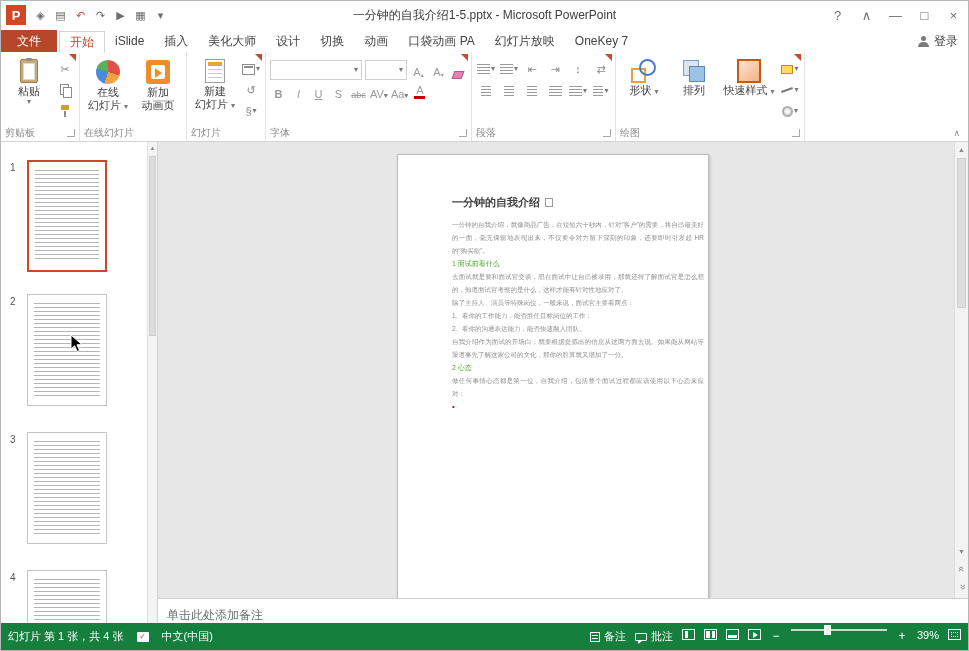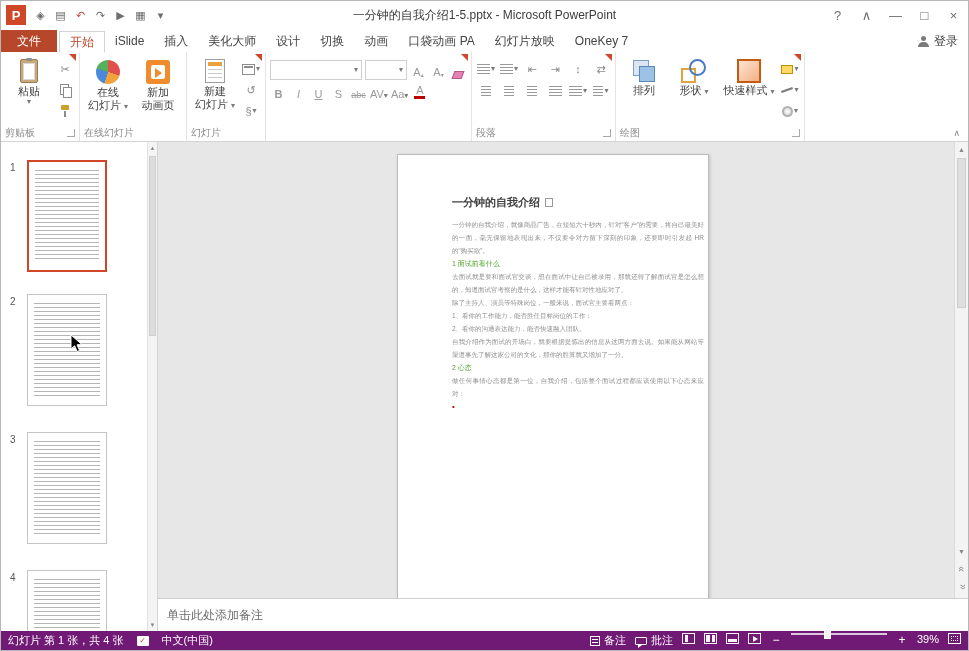--- a/index.html
+++ b/index.html
@@ -126,21 +126,21 @@
   .varrow{position:absolute;left:0;right:0;height:14px;display:flex;align-items:center;justify-content:center;font-size:7px;color:#8a8a8a}
   .vthumb{position:absolute;left:2px;right:2px;top:16px;height:150px;background:#dedede;border:1px solid #cfcfcf}
   .vchev{position:absolute;left:0;right:0;height:14px;display:flex;align-items:center;justify-content:center;font-size:10px;color:#8a8a8a}
   .rot-up{transform:rotate(90deg)}
   .rot-dn{transform:rotate(-90deg)}
 
   
   .notesbar{position:absolute;left:157px;top:597px;right:0;height:35px;background:#fff;border-top:1px solid #d0d0d0;padding:8px 0 0 9px;font-size:12px;color:#6b6b6b}
 
   
-  .status{position:absolute;left:0;bottom:0;right:0;height:19px;background:#701a75;color:#fff;display:flex;align-items:center;font-size:11px;padding:0 7px}
+  .status{position:absolute;left:0;bottom:0;right:0;height:27px;background:#15803d;color:#fff;display:flex;align-items:center;font-size:11px;padding:0 7px}
   .st-left{display:flex;align-items:center;gap:13px}
   .st-right{margin-left:auto;display:flex;align-items:flex-start;gap:9px}
   .st-item{display:flex;align-items:center;gap:4px;white-space:nowrap}
   .spell-ic{width:12px;height:10px;background:#fff;color:#B7472A;font-size:8px;line-height:10px;text-align:center;border-radius:1px}
   .note-ic{width:10px;height:10px;border:1px solid #fff;position:relative}
   .note-ic::before{content:"";position:absolute;left:1px;top:2px;right:1px;height:5px;background:repeating-linear-gradient(180deg,#fff 0 1px,transparent 1px 3px)}
   .cmt-ic{width:12px;height:8px;border:1px solid #fff;border-radius:1px;position:relative}
   .cmt-ic::after{content:"";position:absolute;left:2px;bottom:-4px;border-top:3px solid #fff;border-right:4px solid transparent}
   .v-ic{width:13px;height:11px;border:1px solid #fff;position:relative;opacity:.95}
   .v-ic.normal::before{content:"";position:absolute;left:2px;top:1px;bottom:1px;width:3px;background:#fff}
@@ -321,20 +321,24 @@
                 <span>Aa</span>
                 <span class="dd">▾</span>
               </span>
             <span class="fbtn fclr">
                 <span>A</span>
                 <span class="bar"></span>
               </span>
           </div>
         </div>
       </div>
+      <div class="grp-label">
+        <span>字体</span>
+        <span class="launcher"></span>
+      </div>
     </div>
 
     <div class="grp">
       <span class="pmark"></span>
       <div class="grp-body">
         <div class="fontcol">
           <div class="frow">
             <span class="sbtn">
                 <span class="stripes"></span>
                 <span class="dd">▾</span>
@@ -383,26 +387,26 @@
       <div class="grp-label">
         <span>段落</span>
         <span class="launcher"></span>
       </div>
     </div>
 
     <div class="grp">
       <span class="pmark"></span>
       <div class="grp-body">
         <div class="bigbtn">
+          <span class="shape-ic"></span>
+          <span class="cap"><span>形状</span> <span class="dd">▾</span></span>
+        </div>
+        <div class="bigbtn">
           <span class="arr-ic"></span>
           <span class="cap">排列</span>
-        </div>
-        <div class="bigbtn">
-          <span class="shape-ic"></span>
-          <span class="cap"><span>形状</span> <span class="dd">▾</span></span>
         </div>
         <div class="bigbtn" style="width:58px">
           <span class="qs-ic"></span>
           <span class="cap"><span>快速样式</span> <span class="dd">▾</span></span>
         </div>
         <div class="minicol">
           <span class="sbtn">
               <span class="fill-ic"></span>
               <span class="dd">▾</span>
             </span>

